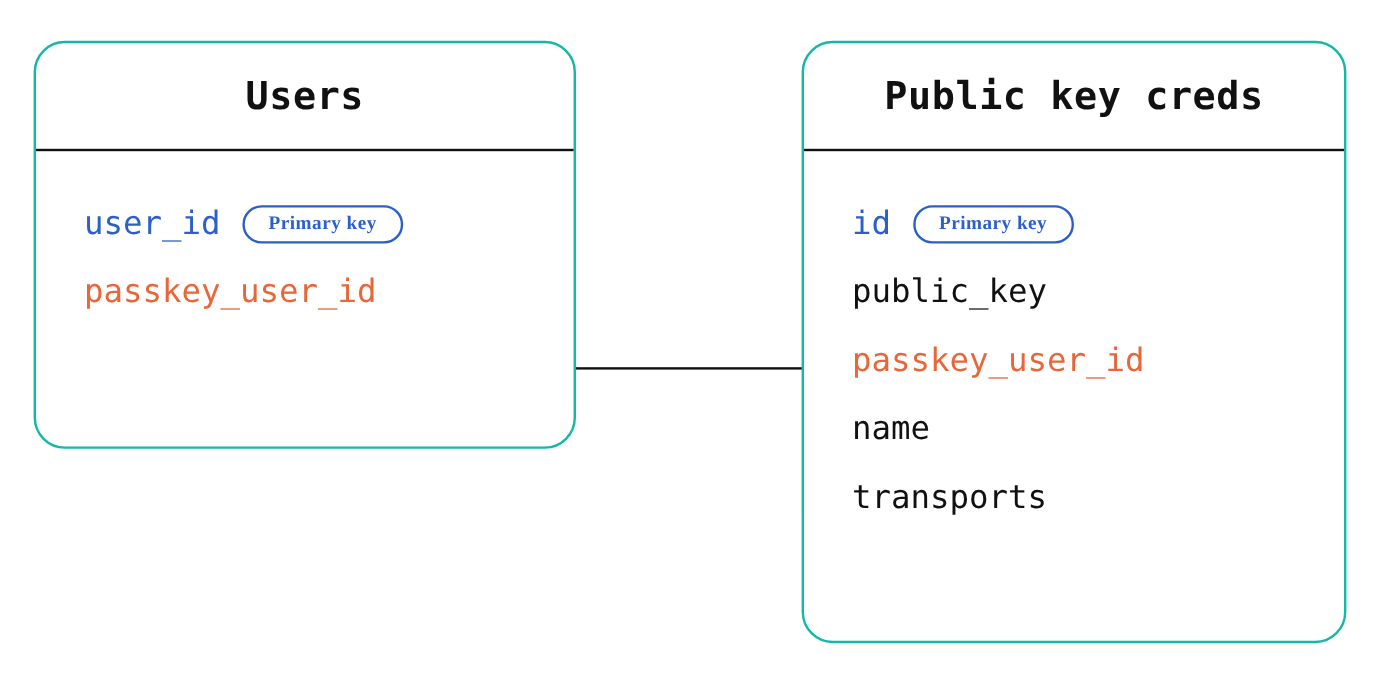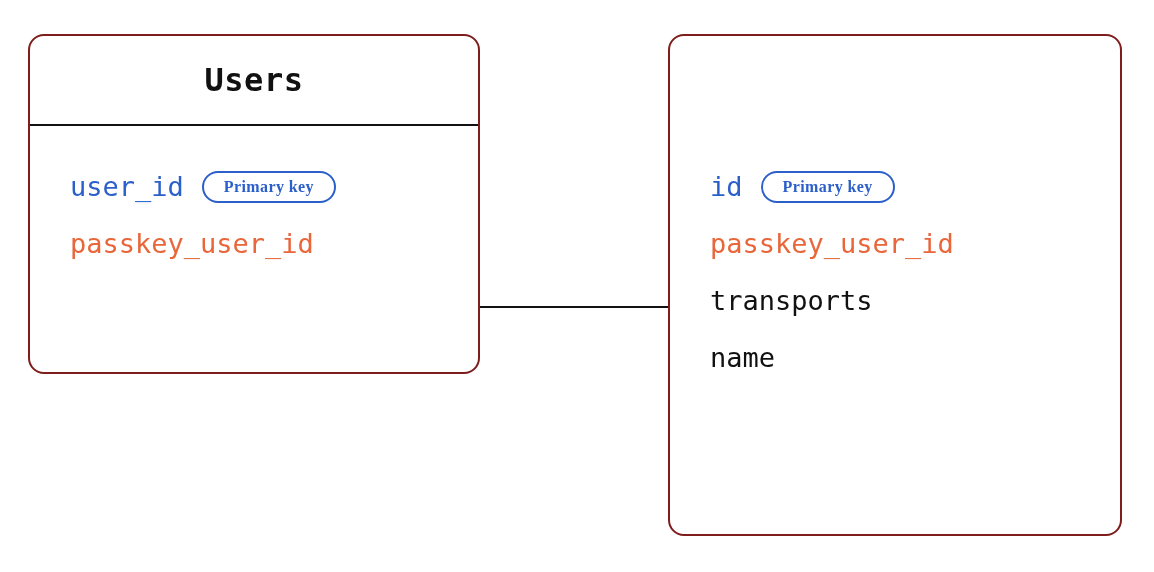--- a/index.html
+++ b/index.html
@@ -16,22 +16,22 @@
     height: 572px;
     background: #ffffff;
     overflow: hidden;
   }
 
   
   .entity {
     position: absolute;
     box-sizing: border-box;
     background: #ffffff;
-    border: 2px solid #7f1d1d;
-    border-radius: 16px;
+    border: 2px solid #14b8a6;
+    border-radius: 26px;
   }
   .entity-header {
     position: absolute;
     left: 0;
     right: 0;
     top: 0;
     height: 90px;
     display: flex;
     align-items: center;
     justify-content: center;
@@ -128,38 +128,44 @@
 
       <div class="attr-row">
         <span class="attr-name fk">passkey_user_id</span>
       </div>
 
     </div>
   </div>
 
   <div class="entity" style="left:668px; top:34px; width:454px; height:502px;">
 
+    <div class="entity-header">
+      <span class="entity-title">Public key creds</span>
+    </div>
 
     <div class="entity-body">
 
       <div class="attr-row">
         <span class="attr-name key">id</span>
         <span class="pk-badge">Primary key</span>
       </div>
 
+      <div class="attr-row">
+        <span class="attr-name">public_key</span>
+      </div>
 
       <div class="attr-row">
         <span class="attr-name fk">passkey_user_id</span>
       </div>
 
 
       <div class="attr-row">
-        <span class="attr-name">transports</span>
+        <span class="attr-name">name</span>
       </div>
 
       <div class="attr-row">
-        <span class="attr-name">name</span>
+        <span class="attr-name">transports</span>
       </div>
 
     </div>
   </div>
 
 </div>
 
 </body></html>

